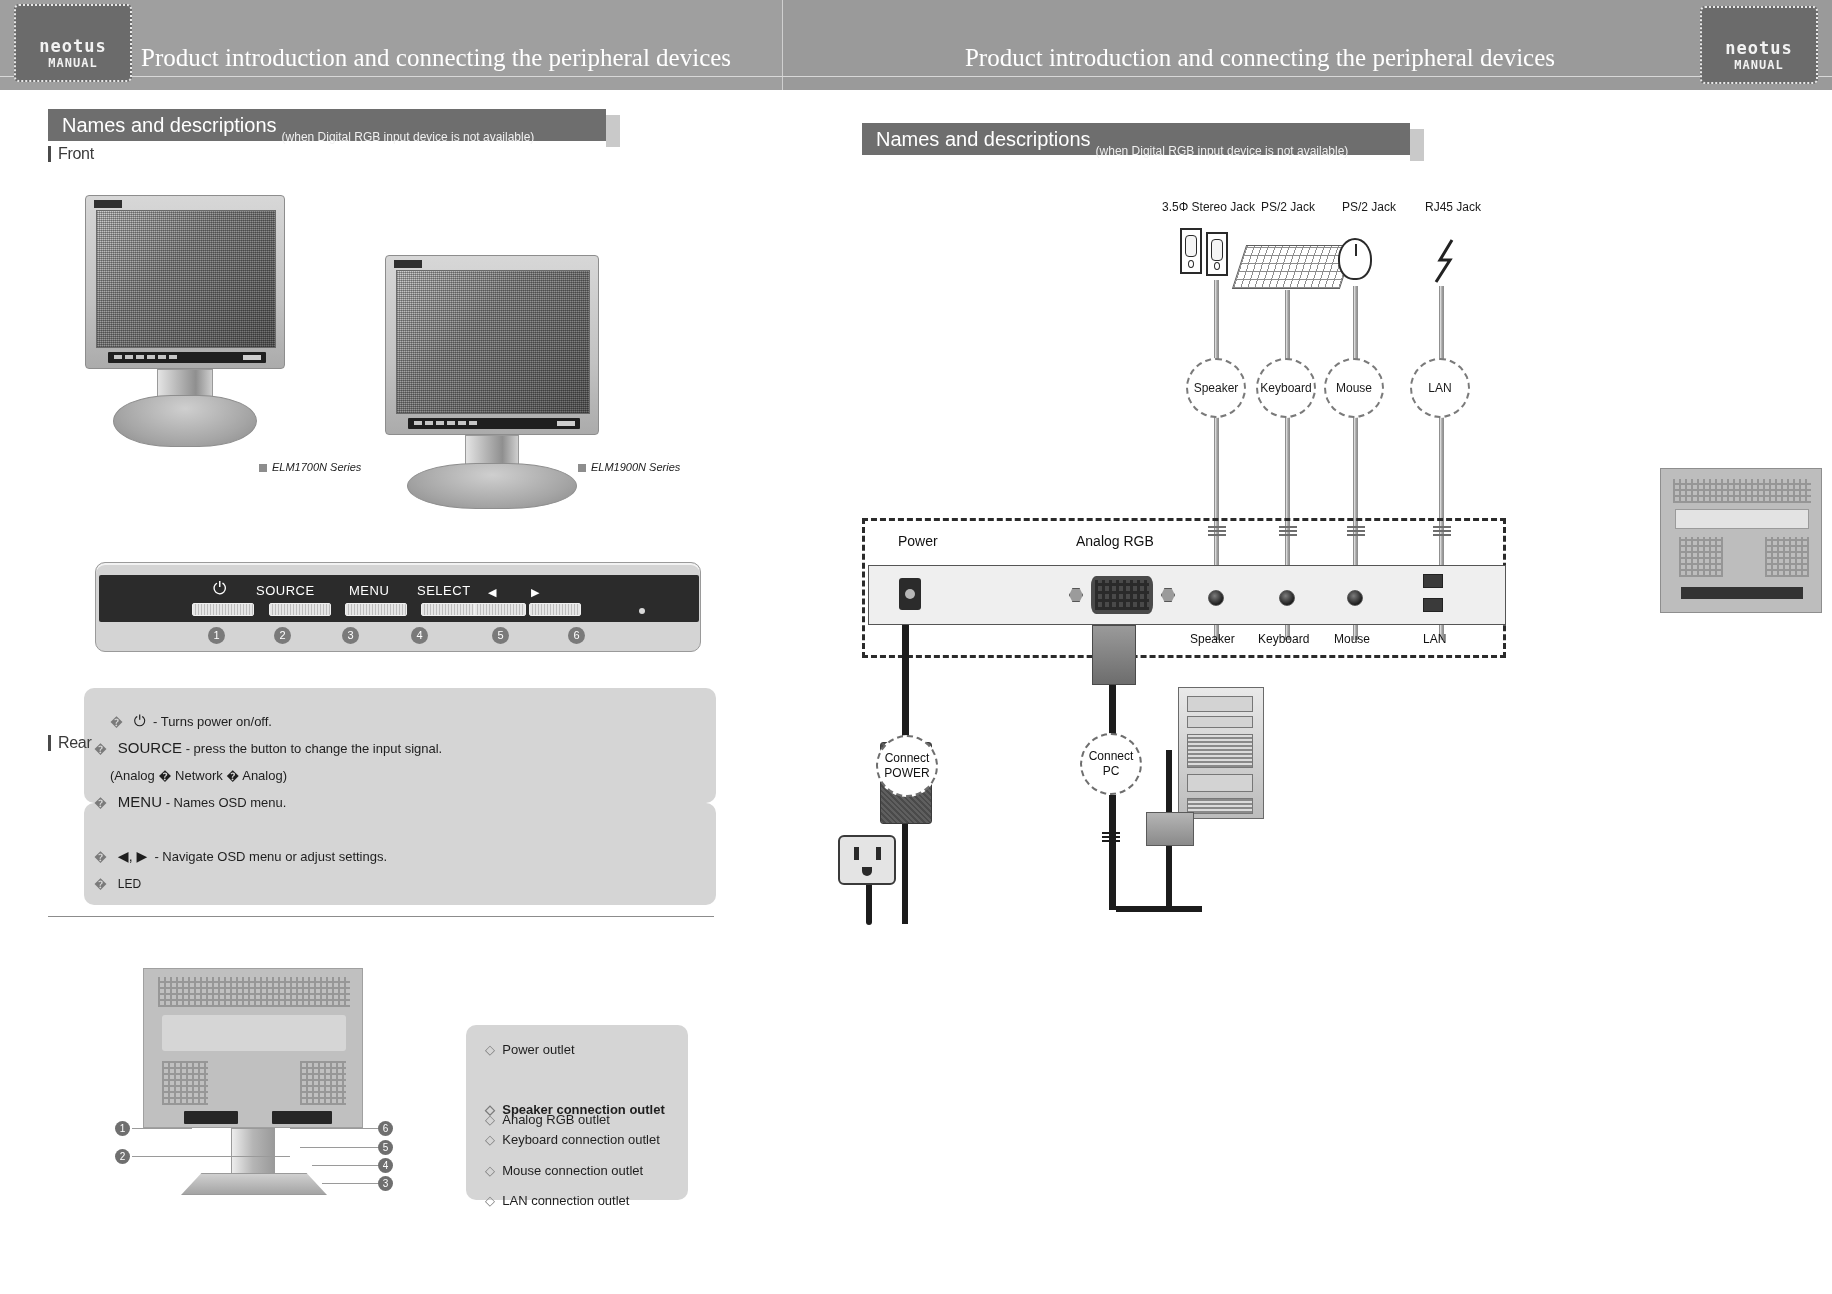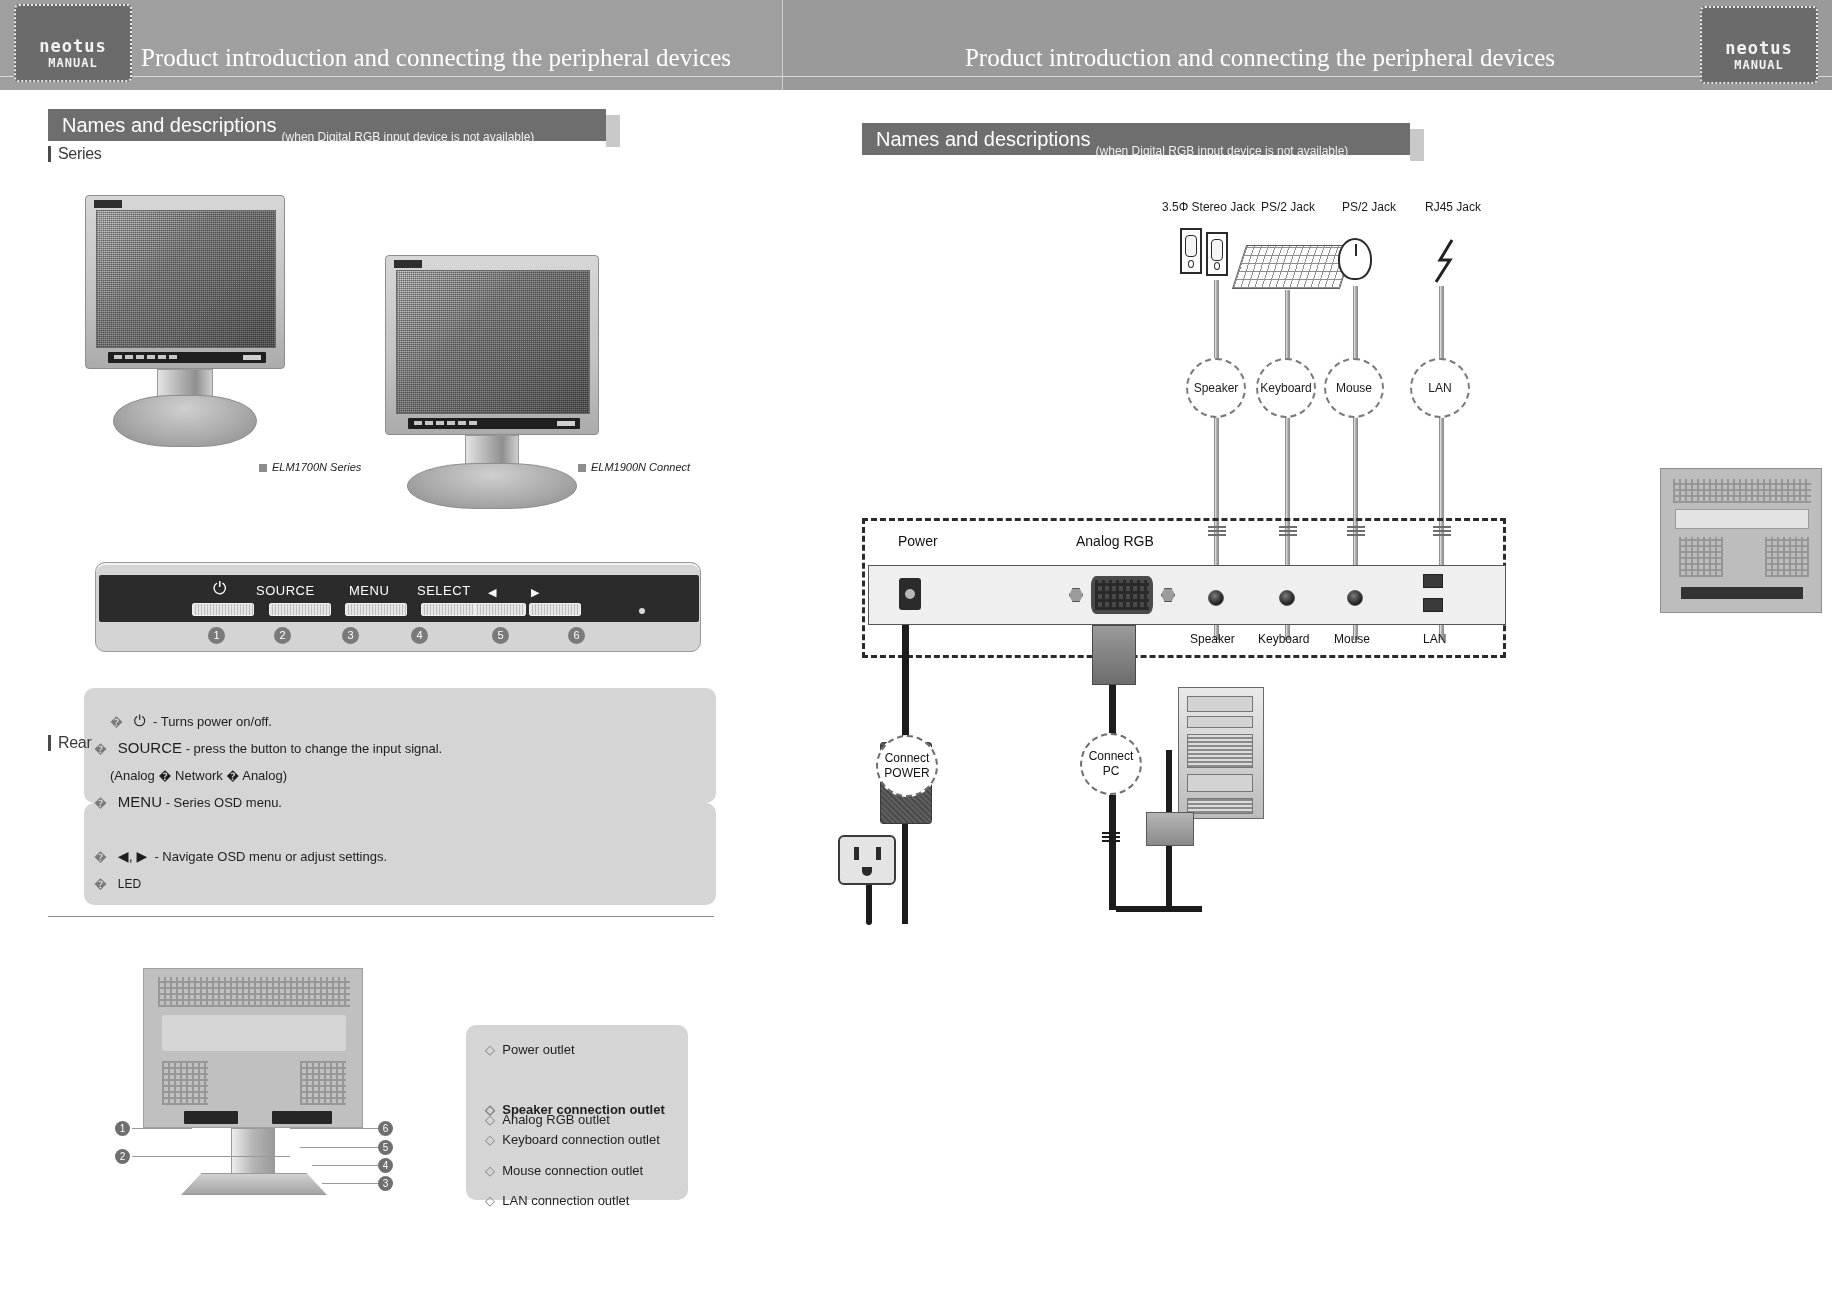--- a/index.html
+++ b/index.html
@@ -400,21 +400,21 @@
   </div>
 
   <div class="page-left">
 
     <div class="section-bar" style="left:48px; top:19px; width:558px;">
       <span class="st-main">Names and descriptions</span>
       <span class="st-sub">(when Digital RGB input device is not available)</span>
       <span class="shadow-tab"></span>
     </div>
 
-    <div class="subhead" style="left:48px; top:56px;">Series</div>
+    <div class="subhead" style="left:48px; top:56px;">Front</div>
 
     <div class="monitor" style="left:85px; top:105px; width:220px; height:205px;">
       <div class="mon-bezel" style="width:200px; height:174px;">
         <div class="mon-brandtag"></div>
         <div class="mon-screen" style="left:10px; top:14px; width:180px; height:138px;"></div>
         <div class="mon-strip" style="left:22px; top:156px; width:158px; height:11px;">
           <span class="btns">
             <i></i>
               <i></i>
               <i></i>
@@ -445,21 +445,21 @@
               <i></i>
               <i></i>
           </span>
           <span class="logo-r"></span>
         </div>
       </div>
       <div class="mon-neck" style="left:80px; top:180px; width:54px; height:38px;"></div>
       <div class="mon-base" style="left:22px; top:208px; width:170px; height:46px;"></div>
     </div>
     <div class="model-label" style="left:578px; top:371px;">
-      <span class="sq"></span><span>ELM1900N Connect</span>
+      <span class="sq"></span><span>ELM1900N Series</span>
     </div>
 
     <div class="ctrl-panel">
       <div class="ctrl-dark">
         <span class="power-glyph" style="left:114px;">⏻</span>
         <span class="ctrl-label" style="left:157px;">SOURCE</span>
         <span class="ctrl-label" style="left:250px;">MENU</span>
         <span class="ctrl-label" style="left:318px;">SELECT</span>
         <span class="arrow-glyph" style="left:389px;">◀</span>
         <span class="arrow-glyph" style="left:432px;">▶</span>
@@ -492,21 +492,21 @@
       <span class="dia">�</span>
       &nbsp;&nbsp;<span style="font-size:15px;">SOURCE</span>
       <span>- press the button to change the input signal.</span>
     </div>
     <div class="desc-line" style="left:110px; top:676px;">
       <span>(Analog � Network � Analog)</span>
     </div>
     <div class="desc-line" style="left:94px; top:703px;">
       <span class="dia">�</span>
       &nbsp;&nbsp;<span style="font-size:15px;">MENU</span>
-      <span>- Series OSD menu.</span>
+      <span>- Names OSD menu.</span>
     </div>
     <div class="desc-line" style="left:94px; top:757px;">
       <span class="dia">�</span>
       &nbsp;&nbsp;<span style="font-size:14px;">◀, ▶</span>
       &nbsp;<span>- Navigate OSD menu or adjust settings.</span>
     </div>
     <div class="desc-line" style="left:94px; top:784px;">
       <span class="dia">�</span>
       &nbsp;&nbsp;<span style="font-size:12px;">LED</span>
     </div>

